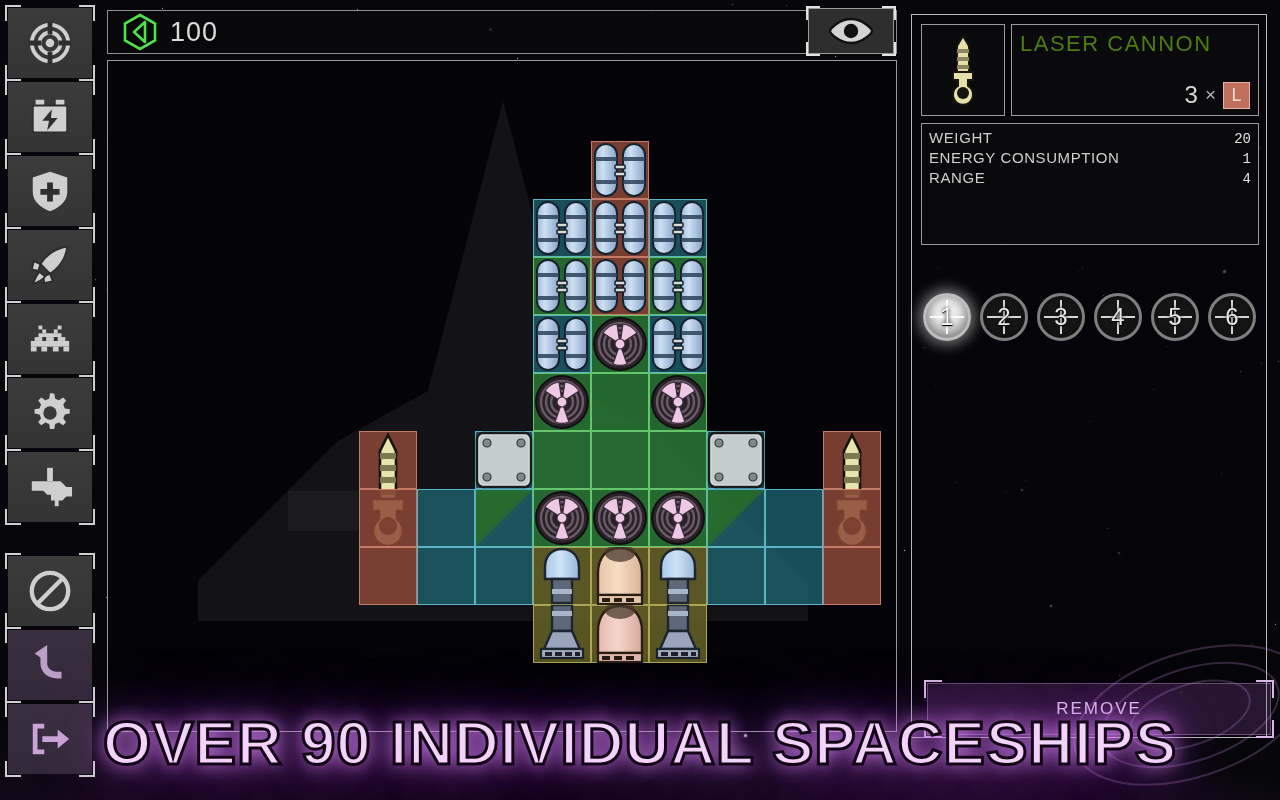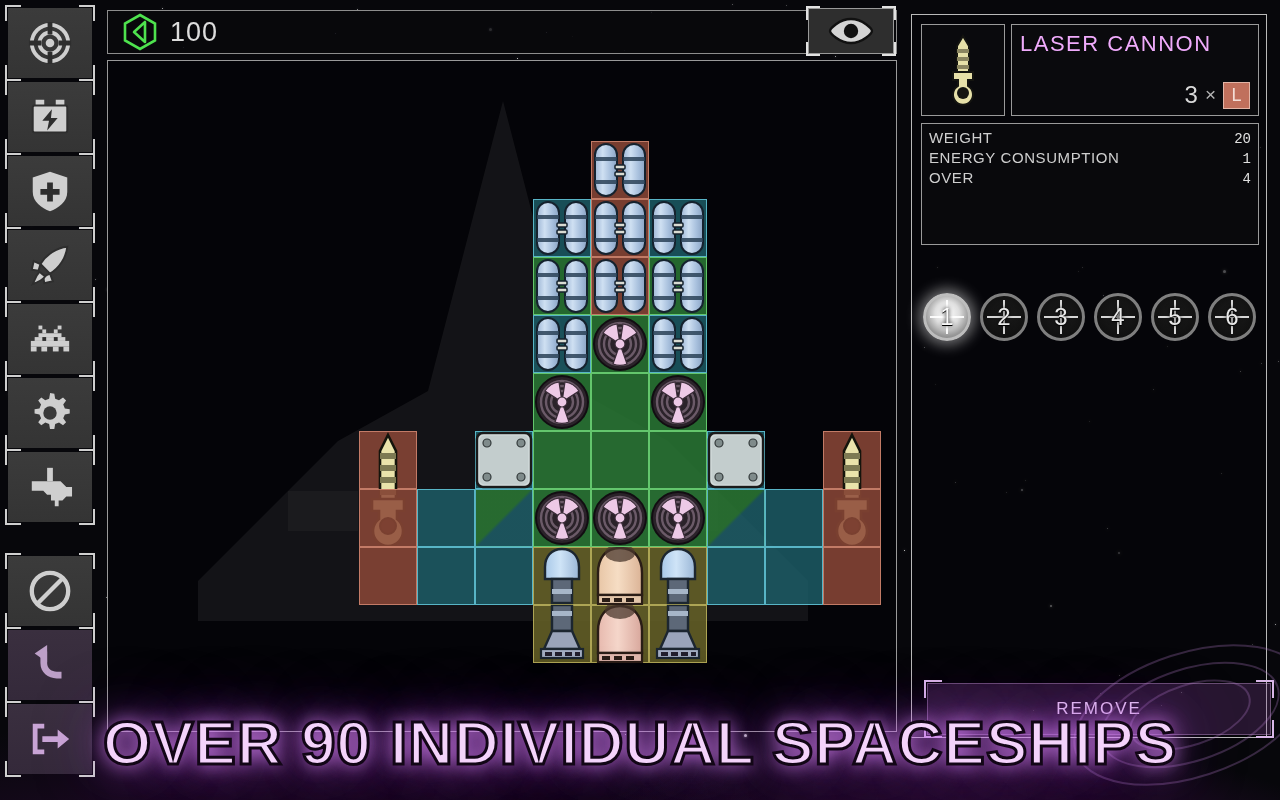--- a/index.html
+++ b/index.html
@@ -95,21 +95,21 @@
     border:1px solid rgba(110,215,235,.7);
   }
 
   
   #right { position:absolute; left:906px; top:8px; width:366px; height:784px; }
   .frame { position:absolute; border:1px solid #b9b9b9; }
   #rp-outer { left:5px; top:6px; width:356px; height:724px; border:1px solid #b9b9b9; background:rgba(5,5,9,.6); }
   #itembox { position:absolute; left:9px; top:9px; width:84px; height:92px; border:1px solid #9a9a9a; background:#0a0a0d;
              display:flex; align-items:center; justify-content:center; }
   #namebox { position:absolute; left:99px; top:9px; width:248px; height:92px; border:1px solid #9a9a9a; background:#0a0a0d; }
-  #itemname { position:absolute; left:8px; top:6px; color:#f0abfc; font-size:22px; letter-spacing:1.5px; }
+  #itemname { position:absolute; left:8px; top:6px; color:#4d7c0f; font-size:22px; letter-spacing:1.5px; }
   #countrow { position:absolute; right:8px; bottom:6px; display:flex; align-items:center; gap:7px; }
   #count { color:#d9d9d9; font-size:24px; }
   #times { color:#b4b4b4; font-size:19px; }
   #slotkey { width:27px; height:27px; background:#c0705c; border:1px solid #e3b5a6; color:#f4ded6;
              font-size:18px; display:flex; align-items:center; justify-content:center; }
   #statbox { position:absolute; left:9px; top:108px; width:338px; height:122px; border:1px solid #9a9a9a; background:#09090c; padding:5px 7px; }
   .statrow { display:flex; justify-content:space-between; align-items:baseline; height:20px; }
   .statlabel { color:#cfcfcf; font-size:15px; letter-spacing:.6px; }
   .statval { color:#e0e0e0; font-size:14px; font-family:"Liberation Mono", monospace; }
   #akey-title { position:absolute; left:0; right:0; top:250px; text-align:center; color:#dcdcdc; font-size:19px; letter-spacing:3px; }
@@ -1122,21 +1122,21 @@
       <div id="statbox">
         <div class="statrow">
           <span class="statlabel">WEIGHT</span>
           <span class="statval">20</span>
         </div>
         <div class="statrow">
           <span class="statlabel">ENERGY CONSUMPTION</span>
           <span class="statval">1</span>
         </div>
         <div class="statrow">
-          <span class="statlabel">OVER</span>
+          <span class="statlabel">RANGE</span>
           <span class="statval">4</span>
         </div>
       </div>
 
       <div id="akeys">
           <div class="akey sel">
             <span class="cross"></span>
             <span>1</span>
           </div>
           <div class="akey">

